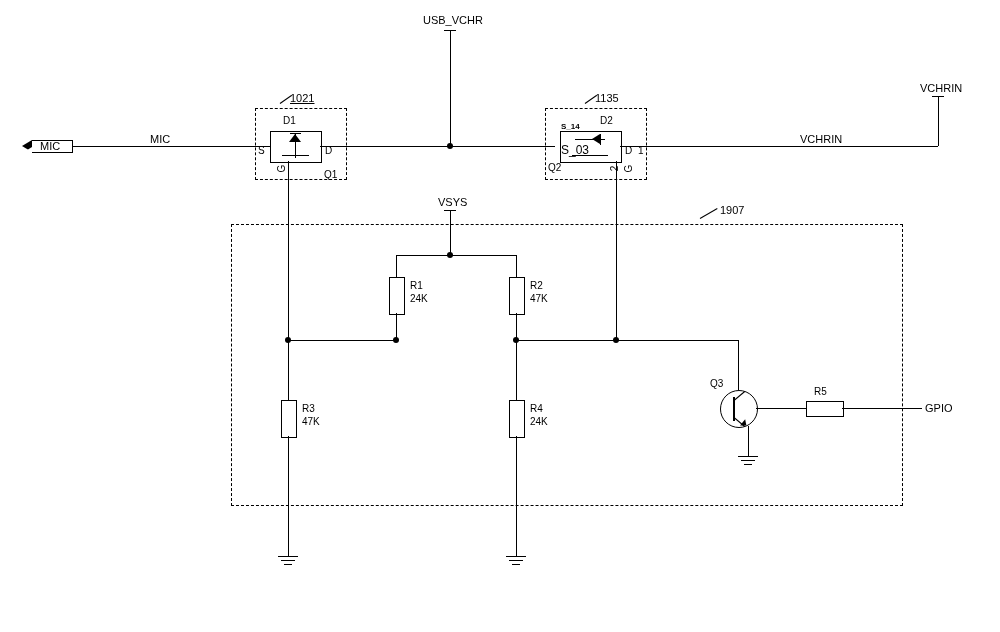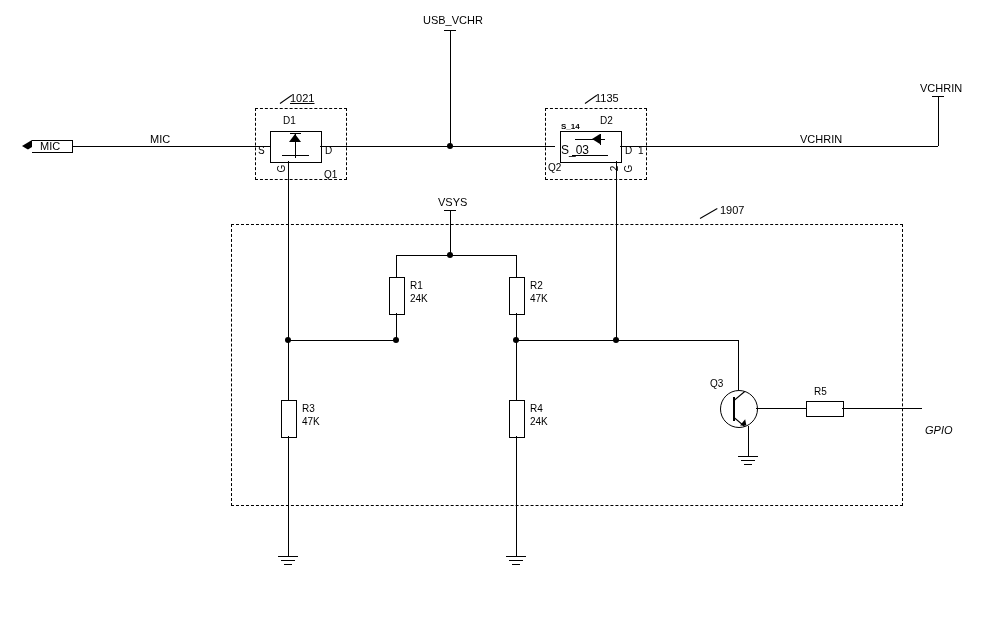--- a/index.html
+++ b/index.html
@@ -237,15 +237,15 @@
   <div class="gnd" style="left:748px; top:456px;">
     <div class="g1"></div>
       <div class="g2"></div>
       <div class="g3"></div>
   </div>
 
   <div class="wire h" style="left:756px; top:408px; width:50px;"></div>
   <div class="resistor" style="left:806px; top:401px;"></div>
   <div class="label smalllabel" style="left:814px; top:386px;">R5</div>
   <div class="wire h" style="left:842px; top:408px; width:80px;"></div>
-  <div class="label" style="left:925px; top:424px;font-style:italic;">GPIO</div>
+  <div class="label" style="left:925px; top:402px;">GPIO</div>
 
 </div>
 
 </body></html>

